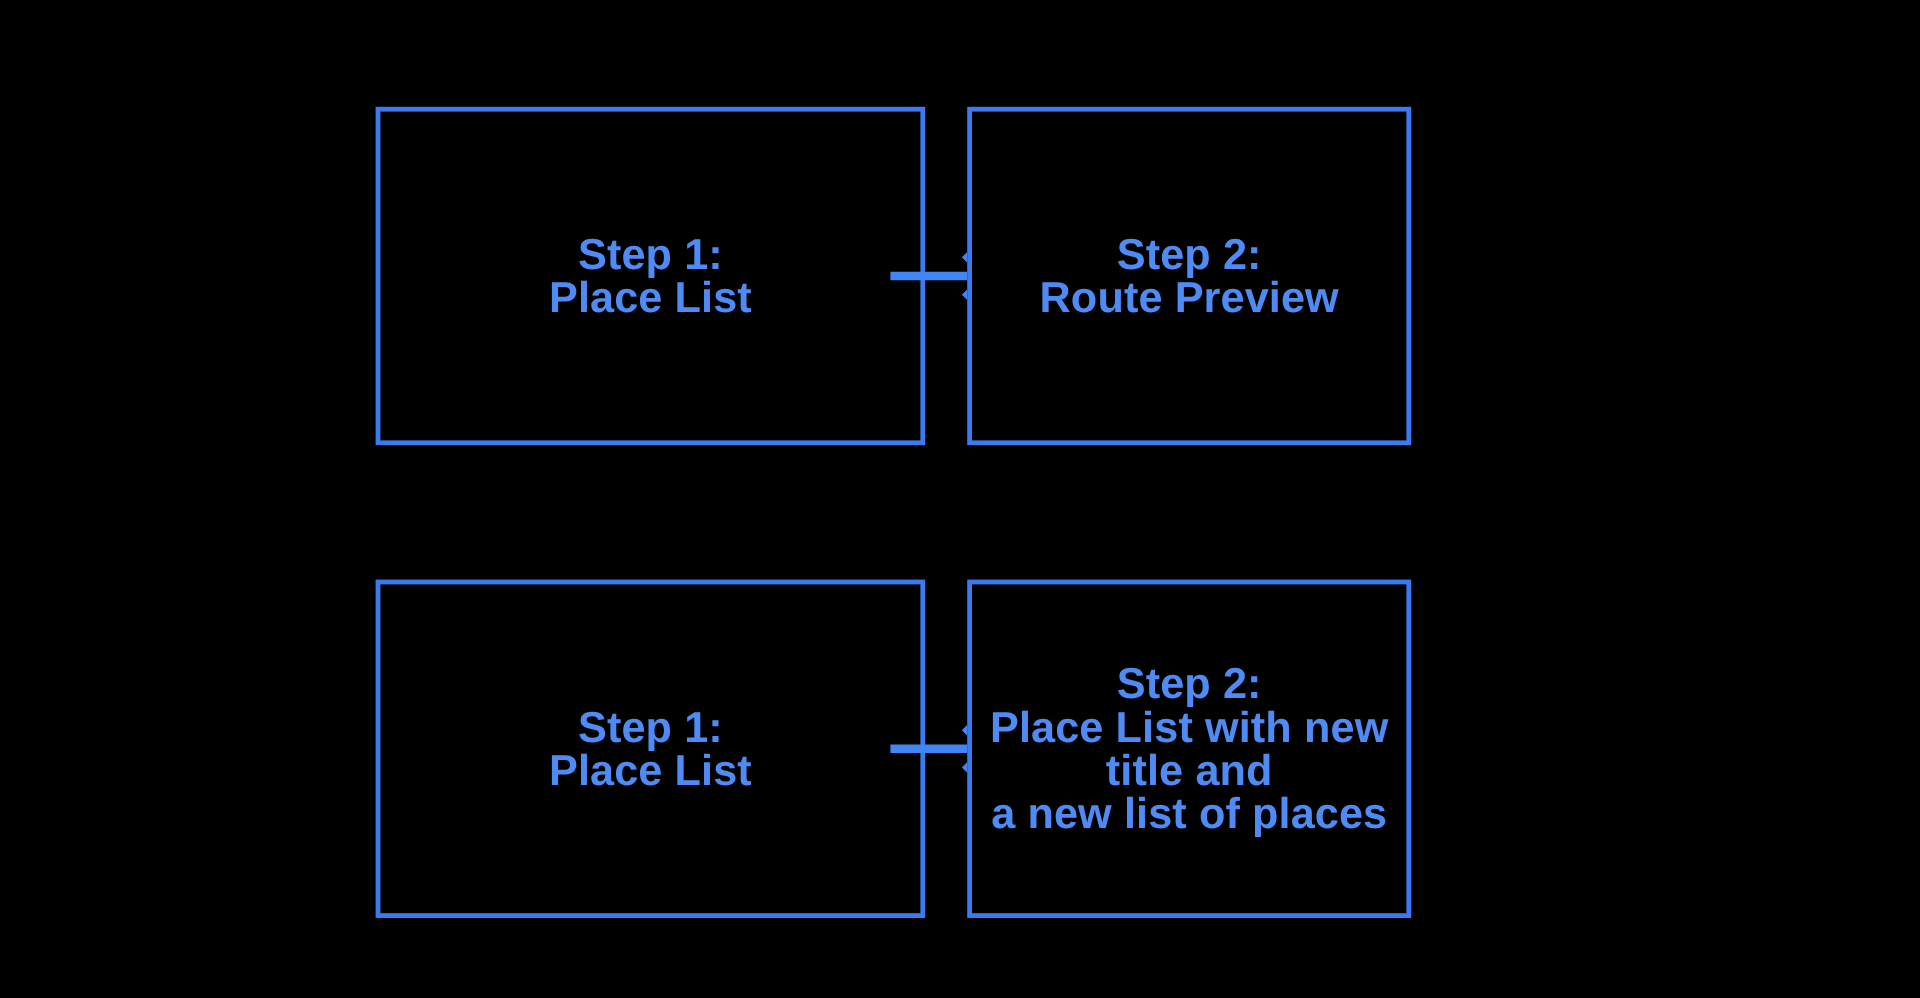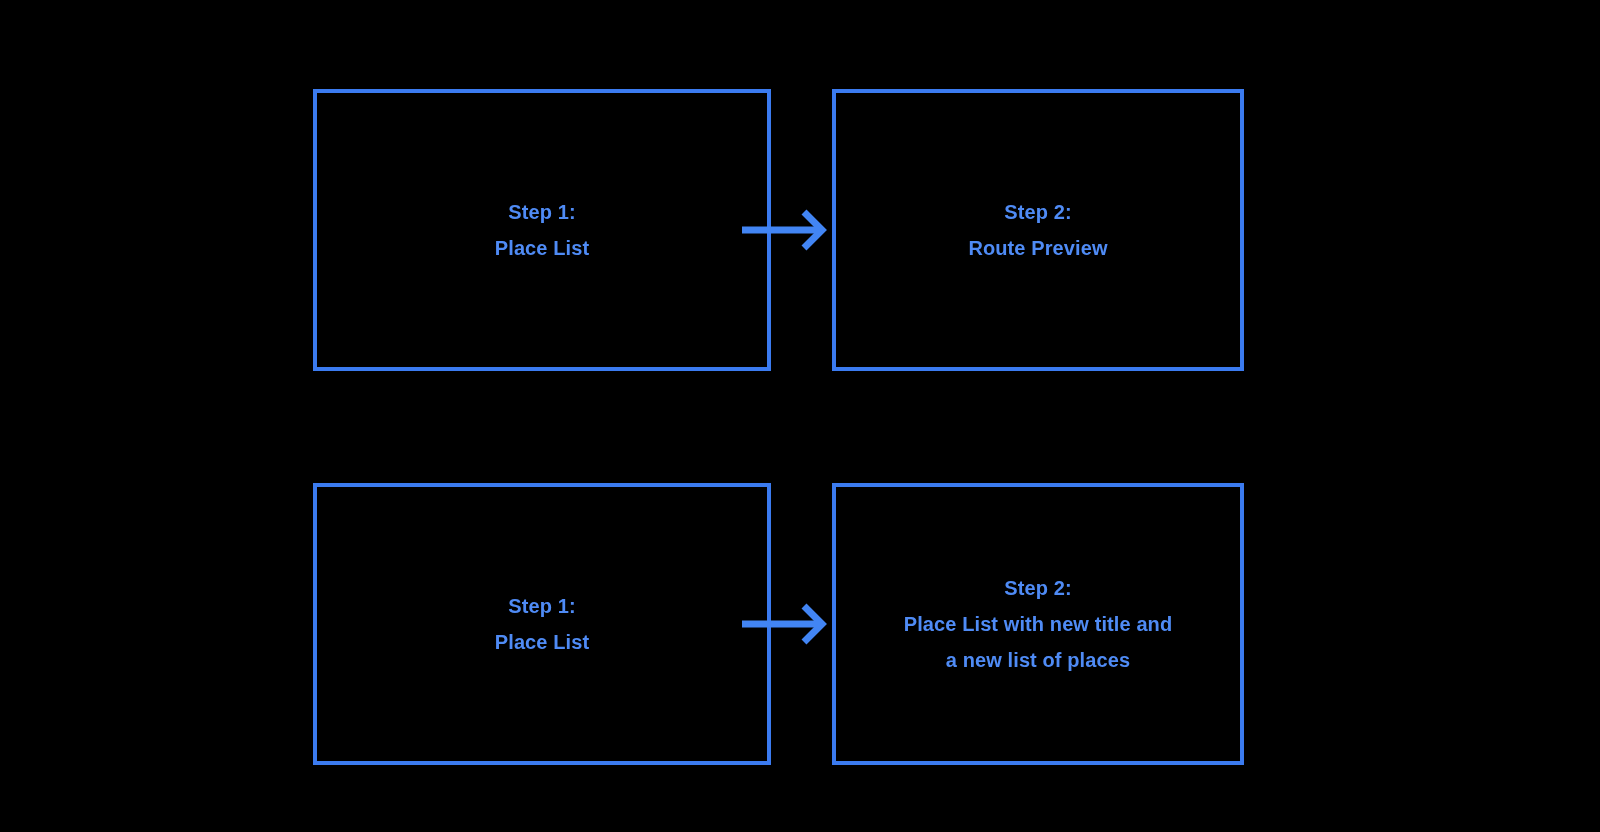--- a/index.html
+++ b/index.html
@@ -43,30 +43,30 @@
     justify-content: center;
     text-align: center;
   }
   .step-box.box-left {
     left: 313px;
     top: 0px;
     width: 458px;
     height: 282px;
   }
   .step-box.box-right {
-    left: 832px;
+    left: 806px;
     top: 0px;
-    width: 412px;
+    width: 370px;
     height: 282px;
   }
 
   .step-label {
     color: #4f8bf5;
     font-family: "Liberation Sans", sans-serif;
-    font-size: 20px;
+    font-size: 36px;
     font-weight: bold;
     line-height: 36px;
     letter-spacing: 0.1px;
     white-space: pre-line;
     padding: 0 10px;
   }
 
   
   .connector {
     position: absolute;

